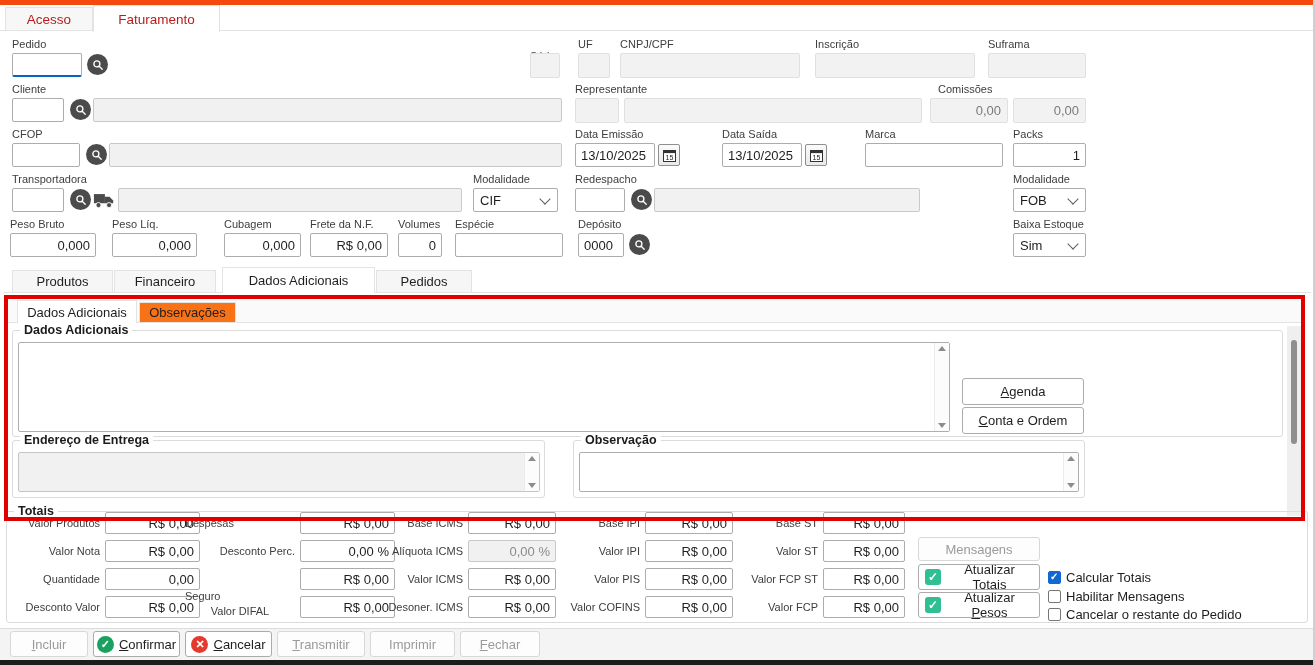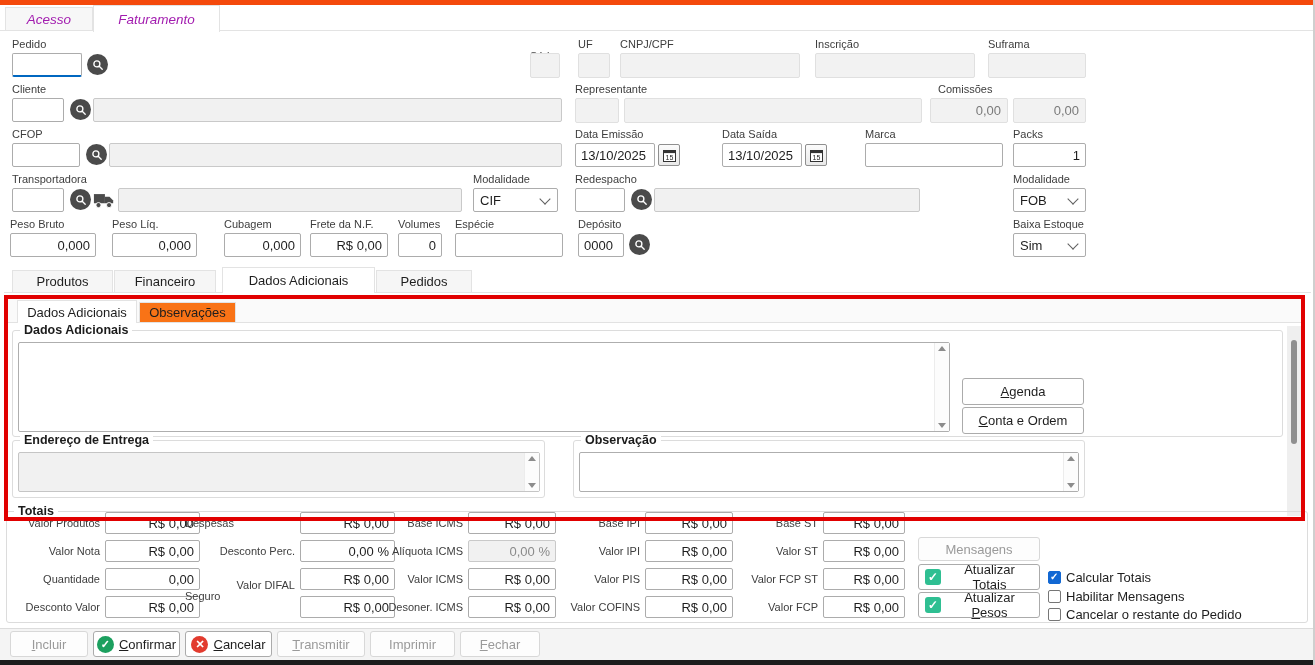--- a/index.html
+++ b/index.html
@@ -2,21 +2,21 @@
 <html><head>
 <meta charset="utf-8">
 <style>
   html,body{margin:0;padding:0;background:#e9e9e9;}
   #app{position:relative;width:1315px;height:665px;background:#fff;
        font-family:"Liberation Sans",sans-serif;overflow:hidden;
        border-right:2px solid #cfcfcf;box-sizing:border-box;}
   .accentbar{position:absolute;left:0;top:0;width:100%;height:5px;background:#F4490C;}
   .tabline{position:absolute;left:0;top:30px;width:100%;height:1px;background:#e3e3e3;}
   .wtab{position:absolute;display:flex;align-items:center;justify-content:center;
-        font-size:13.5px;color:#a21caf;border:1px solid #e3e3e3;box-sizing:border-box;cursor:pointer;font-style:italic;}
+        font-size:13.5px;color:#b91c1c;border:1px solid #e3e3e3;box-sizing:border-box;cursor:pointer;}
   .wtab.inactive{background:#f7f7f7;}
   .wtab.active{background:#fff;border-bottom:none;z-index:5;}
   .lbl{position:absolute;font-size:11px;color:#3d3d3d;white-space:nowrap;line-height:13px;}
   .inp{position:absolute;height:24px;border:1px solid #acacac;border-radius:2px;background:#fff;
        font:13px "Liberation Sans",sans-serif;color:#1e1e1e;padding:0 5px;box-sizing:border-box;outline:none;}
   .inp.num{text-align:right;}
   .inp.focused{border-bottom:2px solid #0067C0;}
   .inp.grayfill{background:#f1f1f1;border-color:#c9c9c9;color:#8a8a8a;}
   .box{position:absolute;height:25px;background:#f2f2f2;border:1px solid #e0e0e0;border-radius:2px;
        box-sizing:border-box;font-size:13px;color:#7a7a7a;display:flex;align-items:center;padding:0 6px;}
@@ -281,21 +281,21 @@
   <input class="inp num" style="left: 105px; top: 568px; width: 95px; height: 22px;" value="0,00">
   <span class="lbl" style="left:0px;top:601px;width:100px;text-align:right">Desconto Valor</span>
   <input class="inp num" style="left: 105px; top: 596px; width: 95px; height: 22px;" value="R$ 0,00">
 
   <span class="lbl" style="left:185px;top:517px;width:110px;text-align:left">Despesas</span>
   <input class="inp num" style="left: 300px; top: 512px; width: 95px; height: 22px;" value="R$ 0,00">
   <span class="lbl" style="left:185px;top:545px;width:110px;text-align:right">Desconto Perc.</span>
   <input class="inp num" style="left: 300px; top: 540px; width: 95px; height: 22px;" value="0,00 %">
   <span class="lbl" style="left:185px;top:590px;width:110px;text-align:left">Seguro</span>
   <input class="inp num" style="left: 300px; top: 568px; width: 95px; height: 22px;" value="R$ 0,00">
-  <span class="lbl" style="left:185px;top:579px;width:110px;text-align:right">Valor DIFAL</span>
+  <span class="lbl" style="left:185px;top:605px;width:110px;text-align:center">Valor DIFAL</span>
   <input class="inp num" style="left: 300px; top: 596px; width: 95px; height: 22px;" value="R$ 0,00">
 
   <span class="lbl" style="left:353px;top:517px;width:110px;text-align:right">Base ICMS</span>
   <input class="inp num" style="left: 468px; top: 512px; width: 88px; height: 22px;" value="R$ 0,00">
   <span class="lbl" style="left:353px;top:545px;width:110px;text-align:right">Alíquota ICMS</span>
   <input class="inp num grayfill" style="left: 468px; top: 540px; width: 88px; height: 22px;" readonly="" value="0,00 %">
   <span class="lbl" style="left:353px;top:573px;width:110px;text-align:right">Valor ICMS</span>
   <input class="inp num" style="left: 468px; top: 568px; width: 88px; height: 22px;" value="R$ 0,00">
   <span class="lbl" style="left:353px;top:601px;width:110px;text-align:right">Desoner. ICMS</span>
   <input class="inp num" style="left: 468px; top: 596px; width: 88px; height: 22px;" value="R$ 0,00">

